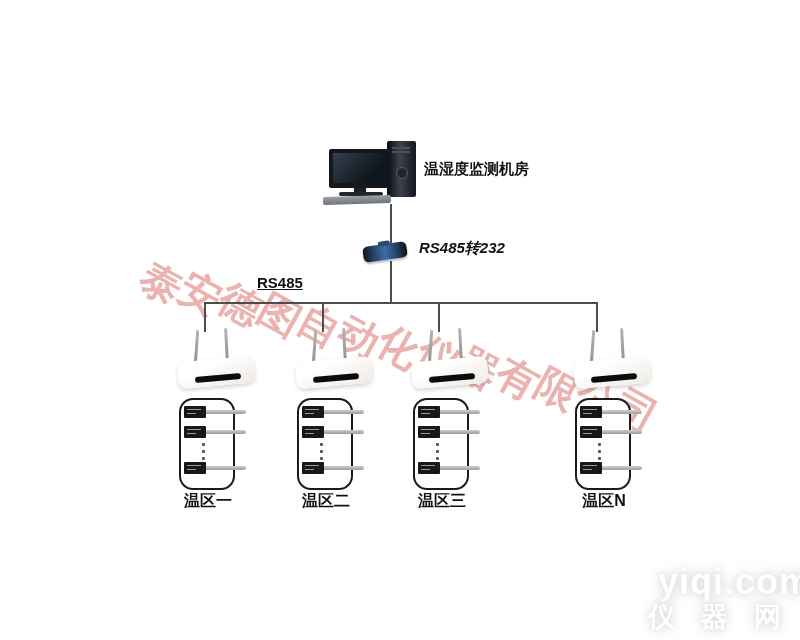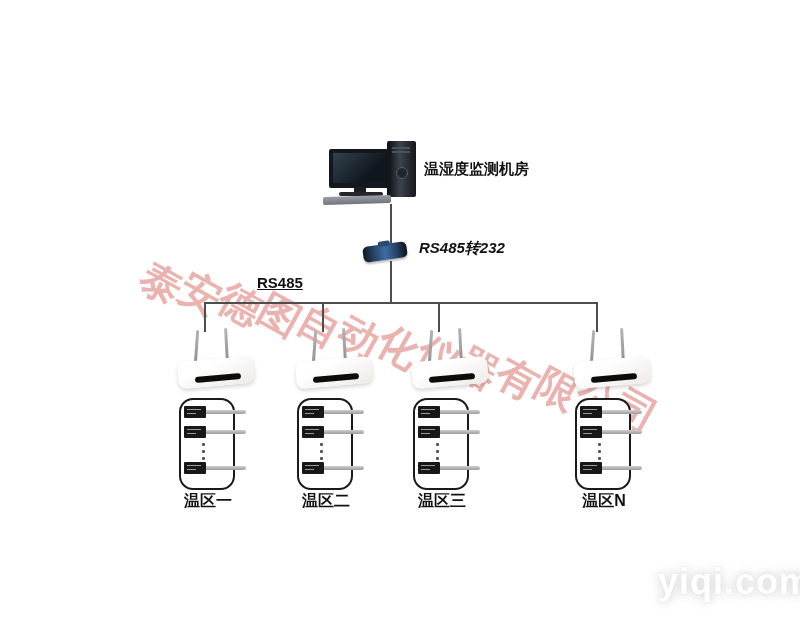--- a/index.html
+++ b/index.html
@@ -228,15 +228,16 @@
           <i class="l1"></i>
           <i class="l2"></i>
         </span>
       <span class="sensor-probe"></span>
     </div>
     <div class="zone-label">温区N</div>
   </div>
 
   <div class="site-logo">
     <div class="logo-en">yiqi.com</div>
+    <div class="logo-cn">仪器网</div>
   </div>
 
 </div>
 
 </body></html>

